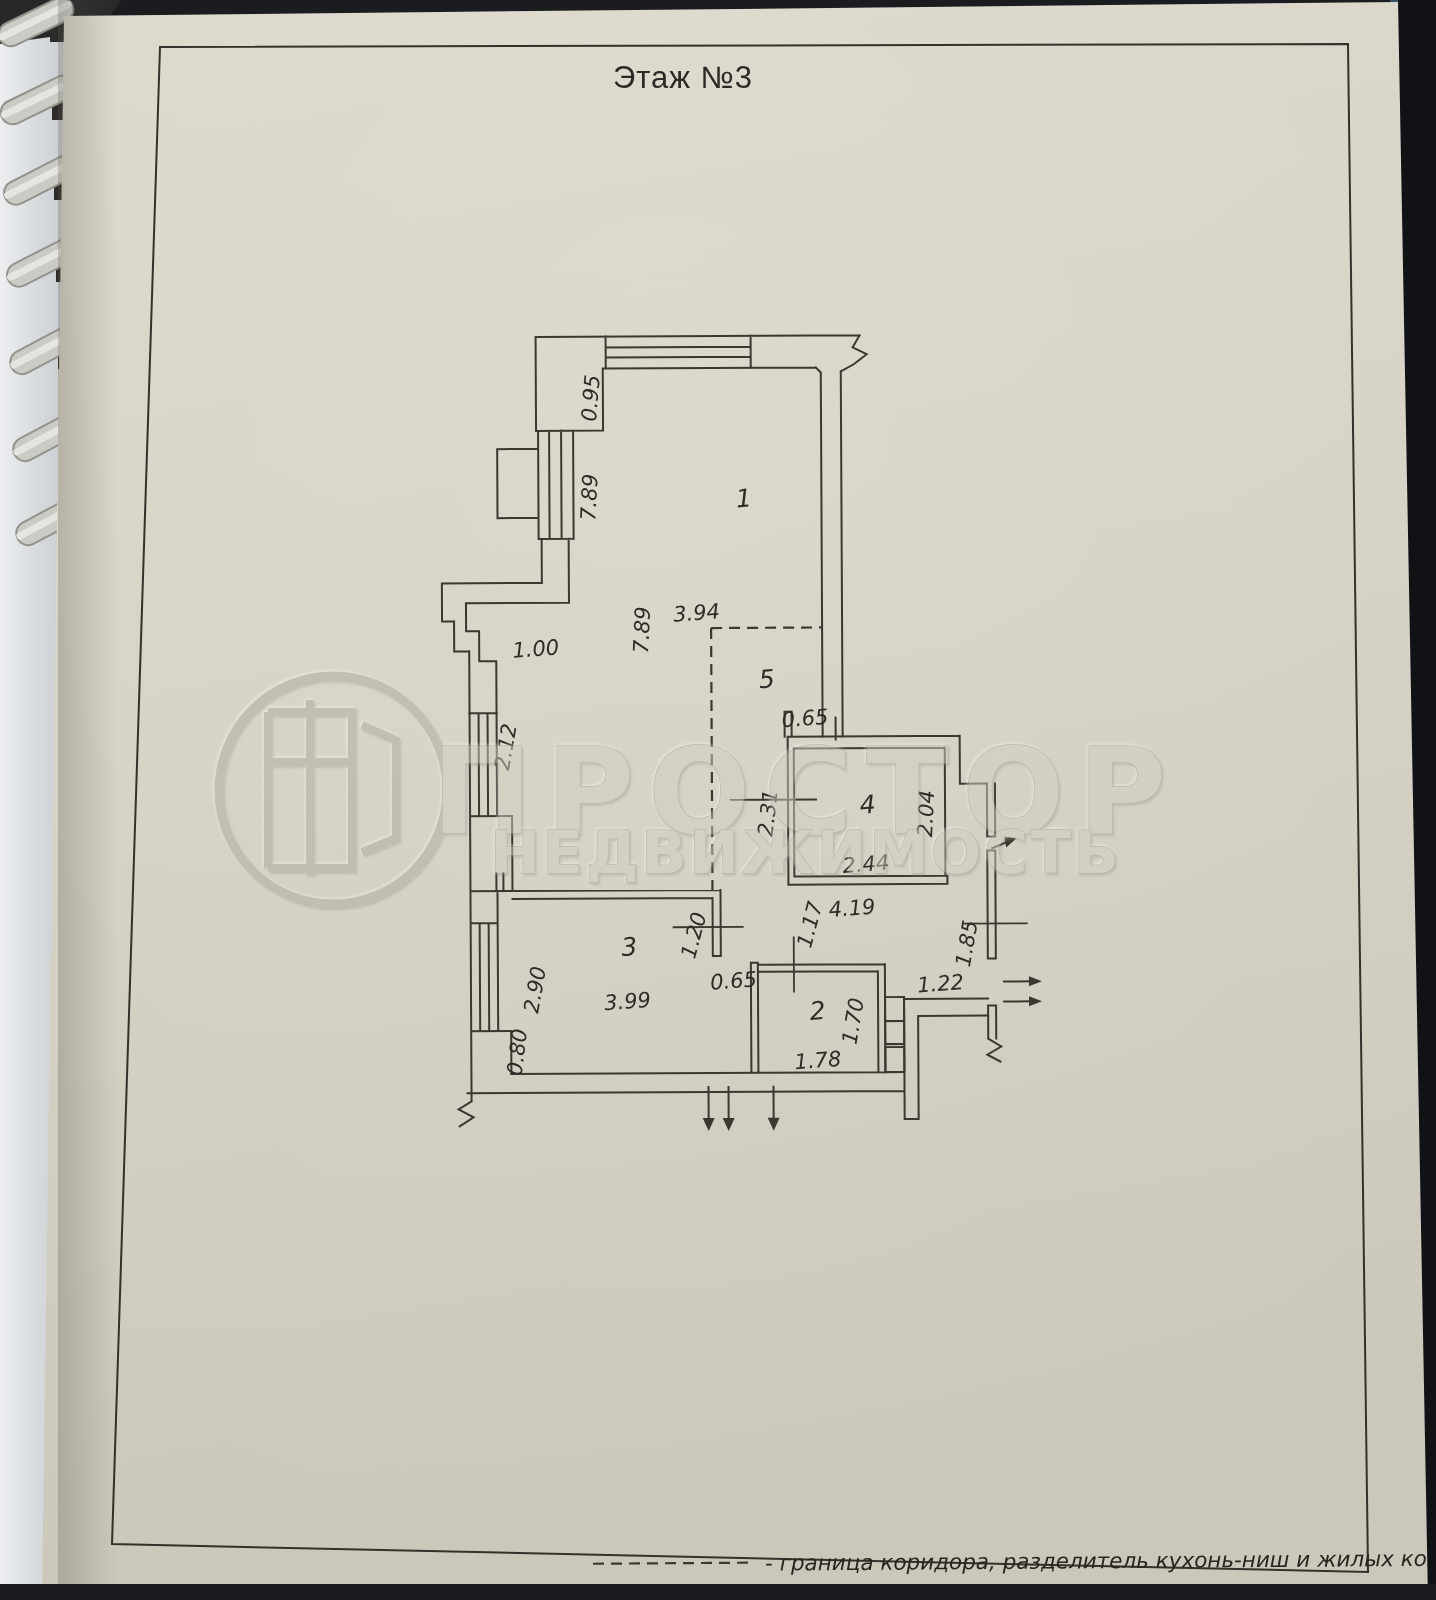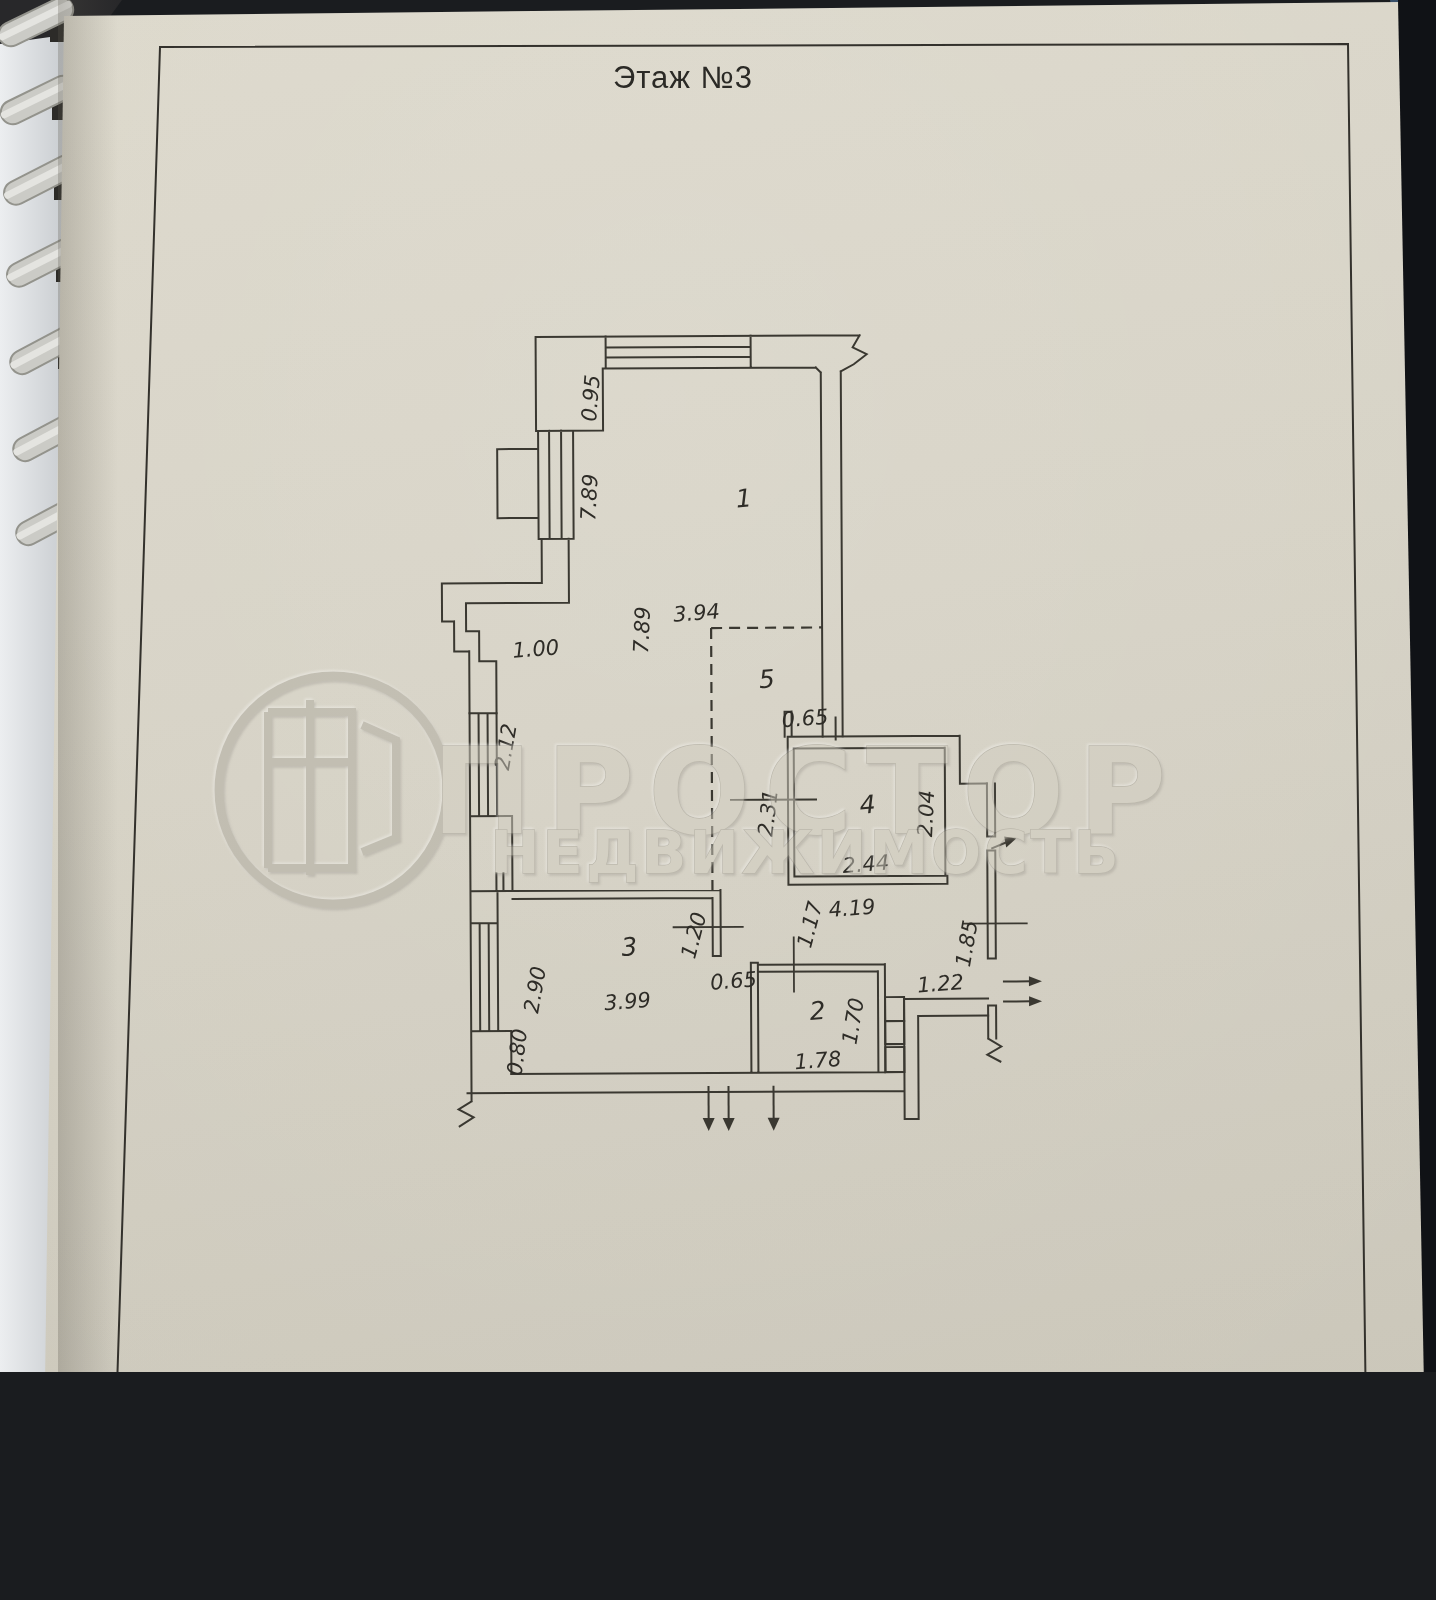--- a/index.html
+++ b/index.html
@@ -1,16 +1,16 @@
 <!DOCTYPE html>
 <html><head>
 <meta charset="utf-8">
 <style>
   html,body{margin:0;padding:0;background:#1a1c1f;}
-  .photo{position:relative;width:1436px;height:1372px;overflow:hidden;}
+  .photo{position:relative;width:1436px;height:1584px;overflow:hidden;}
   svg{display:block;}
   .walls{stroke:#3a3831;stroke-width:2;fill:none;stroke-linecap:square;}
   .dashed{stroke:#3a3831;stroke-width:2.2;fill:none;stroke-dasharray:11 7;}
   .tick{stroke:#3a3831;stroke-width:1.8;fill:none;}
   .arrowline{stroke:#3a3831;stroke-width:2;fill:none;}
   .arrowhead{fill:#3a3831;stroke:none;}
   .shaft{fill:none;stroke:#3a3831;stroke-width:2;}
   .dim{font:italic 21px "DejaVu Sans",sans-serif;fill:#2e2c27;text-anchor:middle;}
   .room-num{font:italic 25px "DejaVu Sans",sans-serif;fill:#2e2c27;text-anchor:middle;}
   .title{font:500 31px "Liberation Sans",sans-serif;fill:#2b2a26;text-anchor:middle;letter-spacing:1px;}

